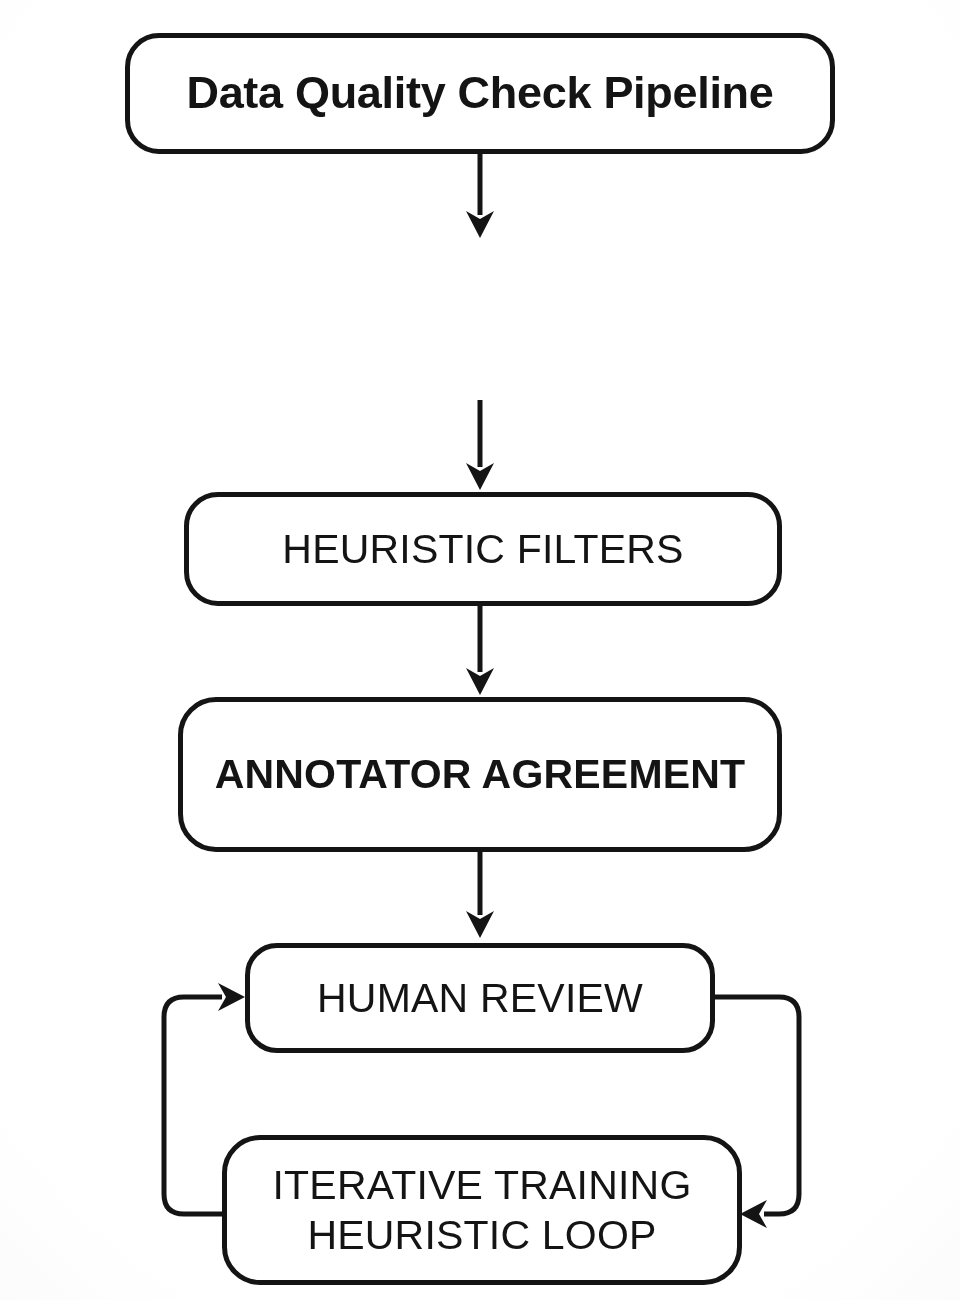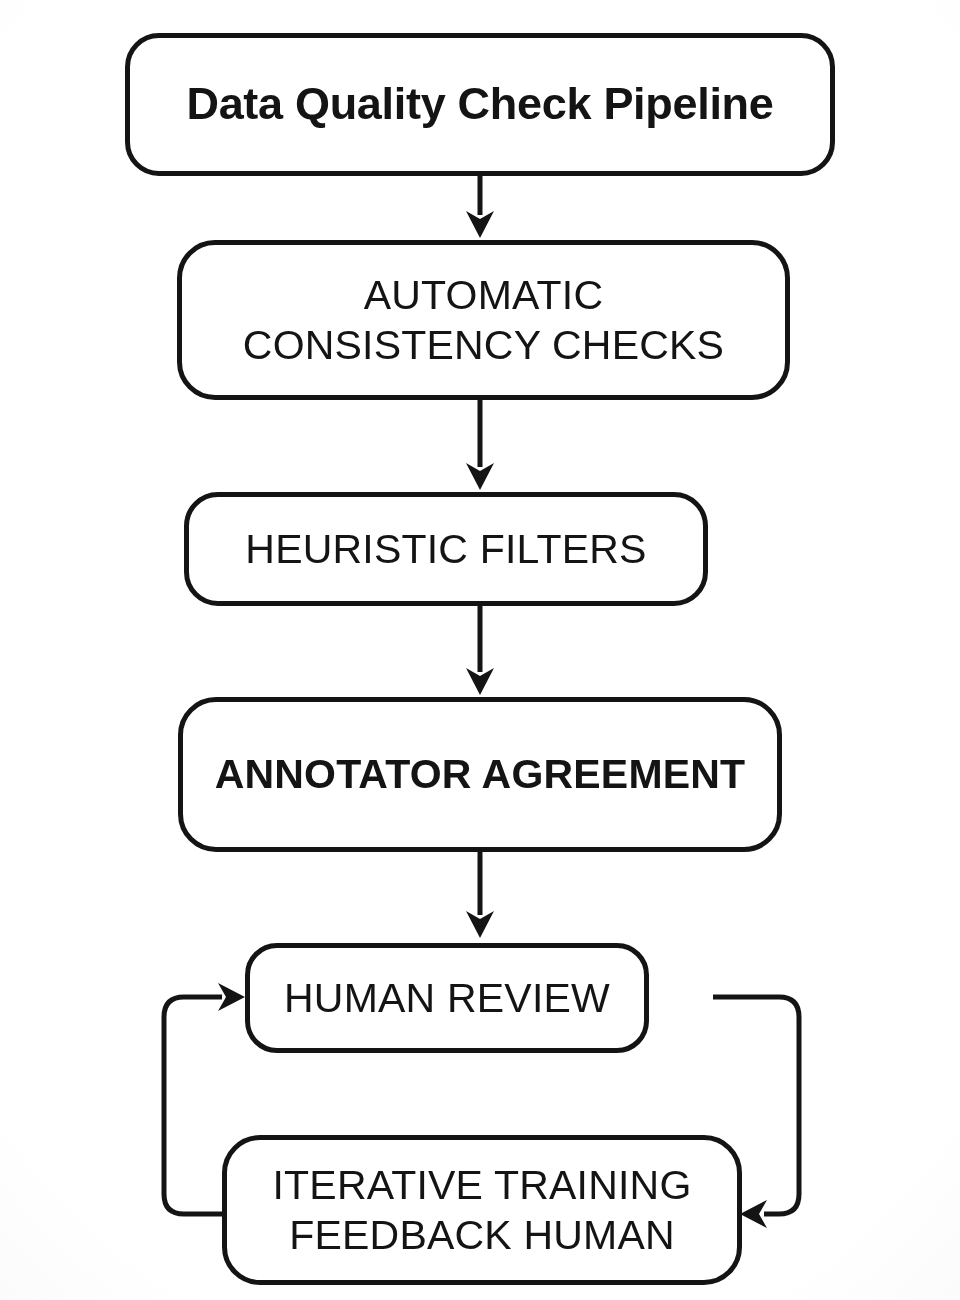--- a/index.html
+++ b/index.html
@@ -40,41 +40,41 @@
     text-align: center;
     color: #141414;
     font-size: 41px;
     font-weight: 500;
     line-height: 1.22;
     letter-spacing: 0.2px;
   }
   .node span { display: block; white-space: nowrap; }
 
   #node-title {
-    left: 125px; top: 33px; width: 710px; height: 143px;
+    left: 125px; top: 33px; width: 710px; height: 121px;
     border-radius: 34px;
     font-size: 45px;
     font-weight: 700;
     letter-spacing: -0.3px;
   }
   #node-automatic {
     left: 177px; top: 240px; width: 613px; height: 160px;
     border-radius: 38px;
   }
   #node-heuristic {
-    left: 184px; top: 492px; width: 524px; height: 114px;
+    left: 184px; top: 492px; width: 598px; height: 114px;
     border-radius: 34px;
   }
   #node-annotator {
     left: 178px; top: 697px; width: 604px; height: 155px;
     border-radius: 38px;
     font-weight: bold;
   }
   #node-human {
-    left: 245px; top: 943px; width: 404px; height: 110px;
+    left: 245px; top: 943px; width: 470px; height: 110px;
     border-radius: 32px;
     align-items: center;
   }
   #node-iterative {
     left: 222px; top: 1135px; width: 520px; height: 150px;
     border-radius: 38px;
   }
 </style>
 </head>
 <body>
@@ -102,35 +102,31 @@
 
       <polygon points="245,997 218,983 226,997 218,1011"></polygon>
       <polygon points="740,1214 767,1200 759,1214 767,1228"></polygon>
     </g>
   </svg>
 
   <div class="node" id="node-title">
     <span>Data Quality Check Pipeline</span>
   </div>
 
-  <div class="node" id="node-automatic">
-    <span>AUTOMATIC</span>
-    <span>CONSISTENCY CHECKS</span>
-  </div>
 
   <div class="node" id="node-heuristic">
     <span>HEURISTIC FILTERS</span>
   </div>
 
   <div class="node" id="node-annotator">
     <span>ANNOTATOR AGREEMENT</span>
   </div>
 
   <div class="node" id="node-human">
     <span>HUMAN REVIEW</span>
   </div>
 
   <div class="node" id="node-iterative">
     <span>ITERATIVE TRAINING</span>
-    <span>FEEDBACK HUMAN</span>
+    <span>HEURISTIC LOOP</span>
   </div>
 
 </div>
 
 </body></html>

